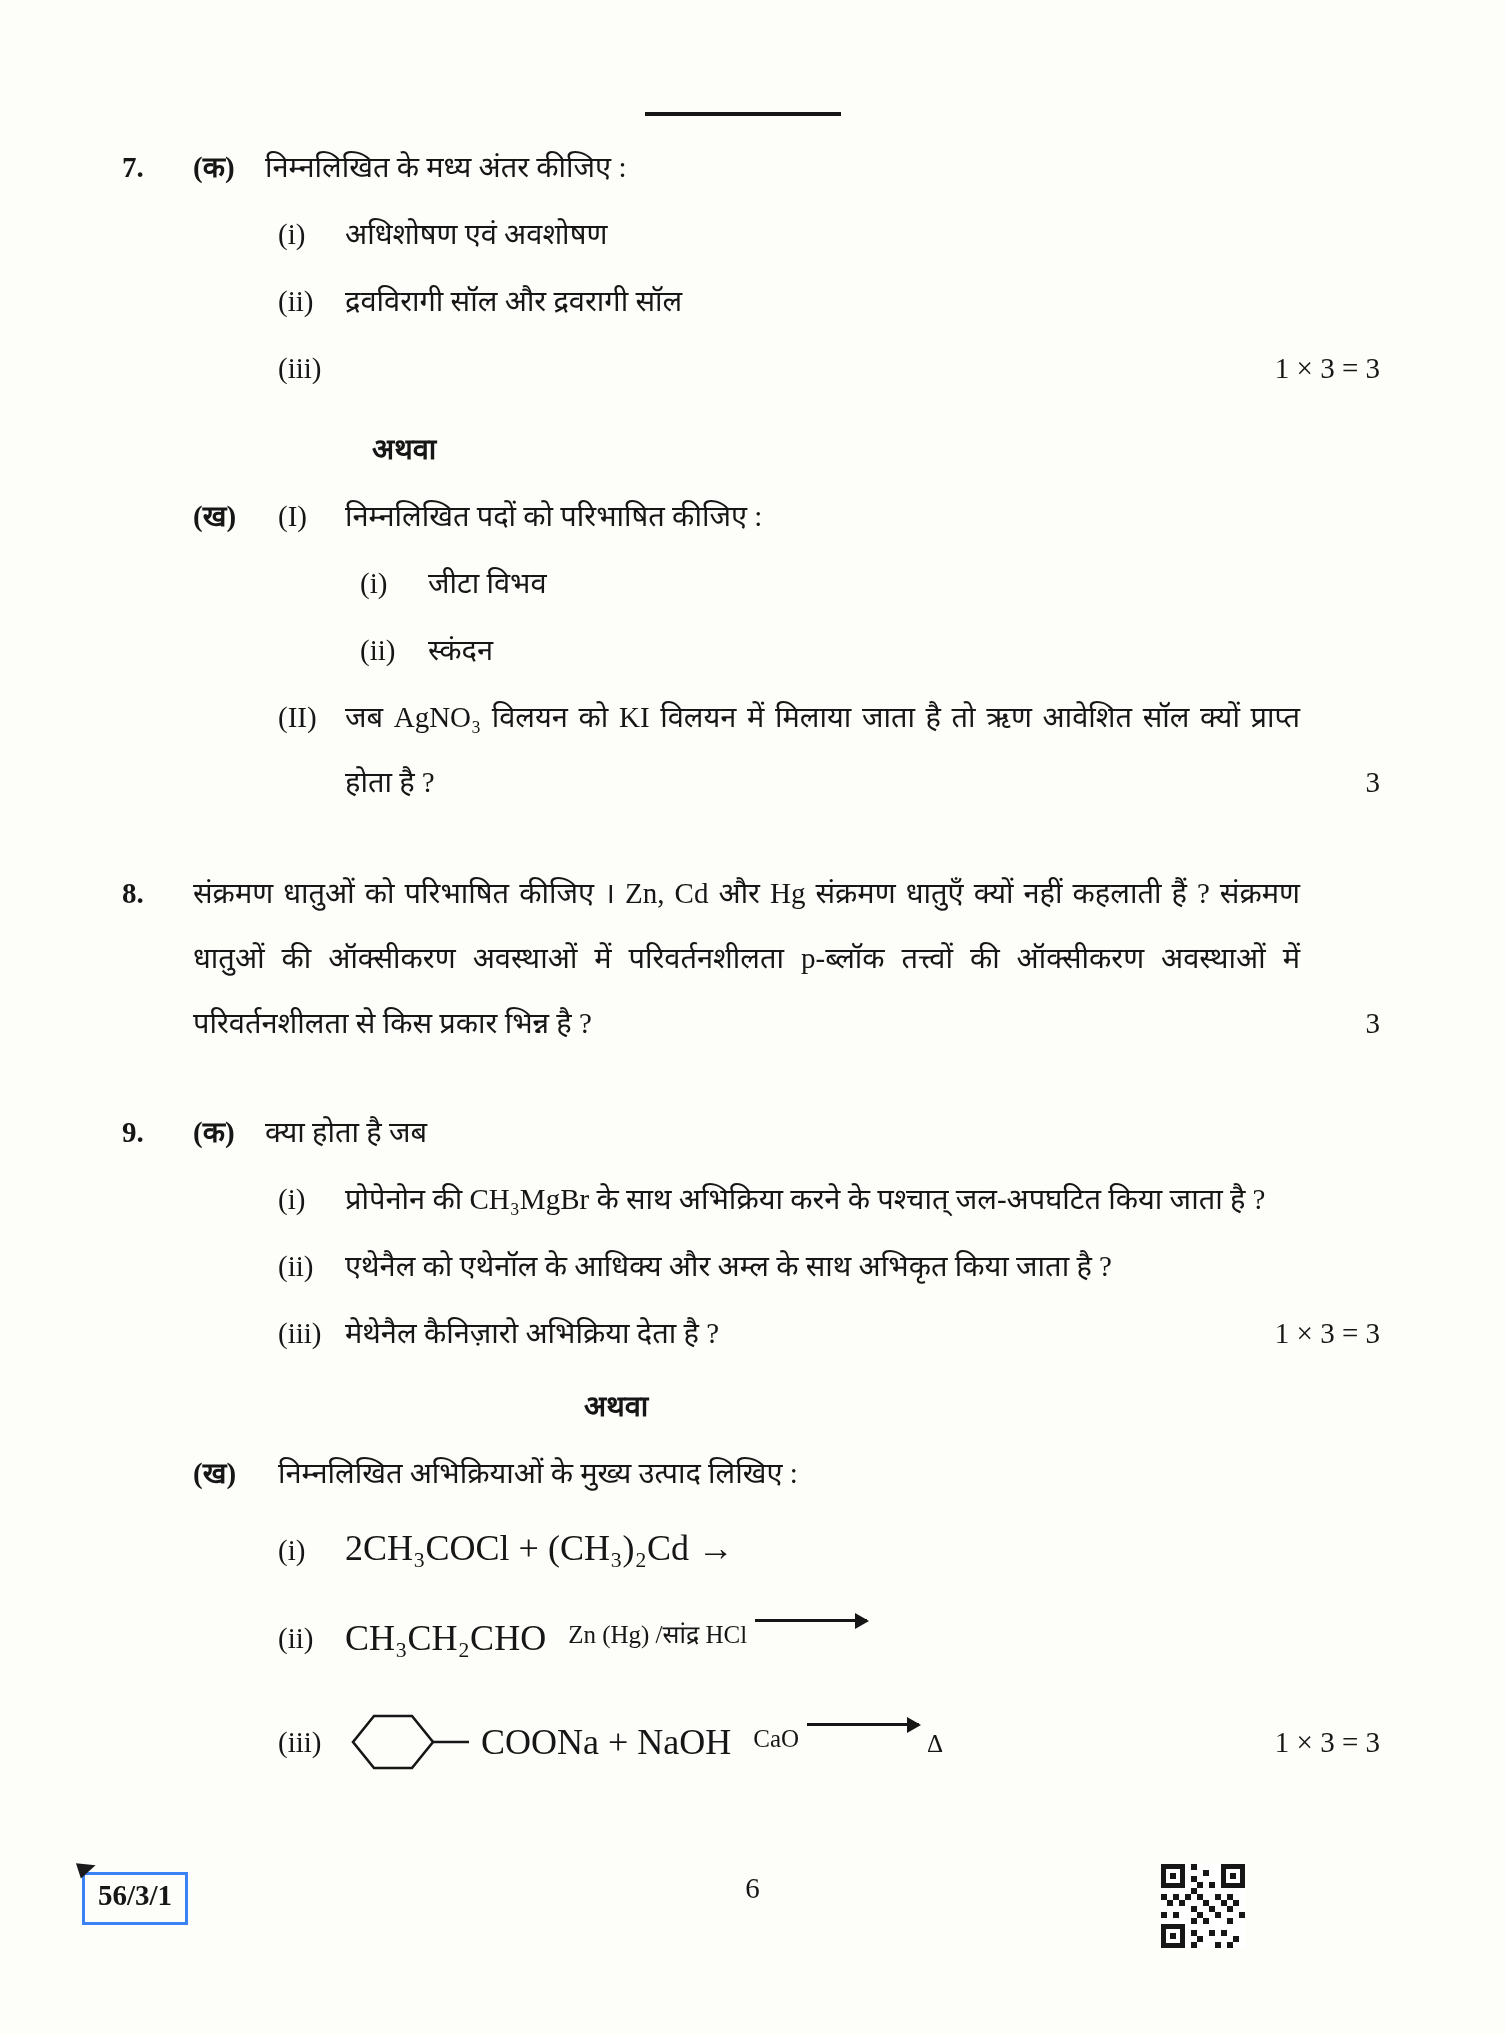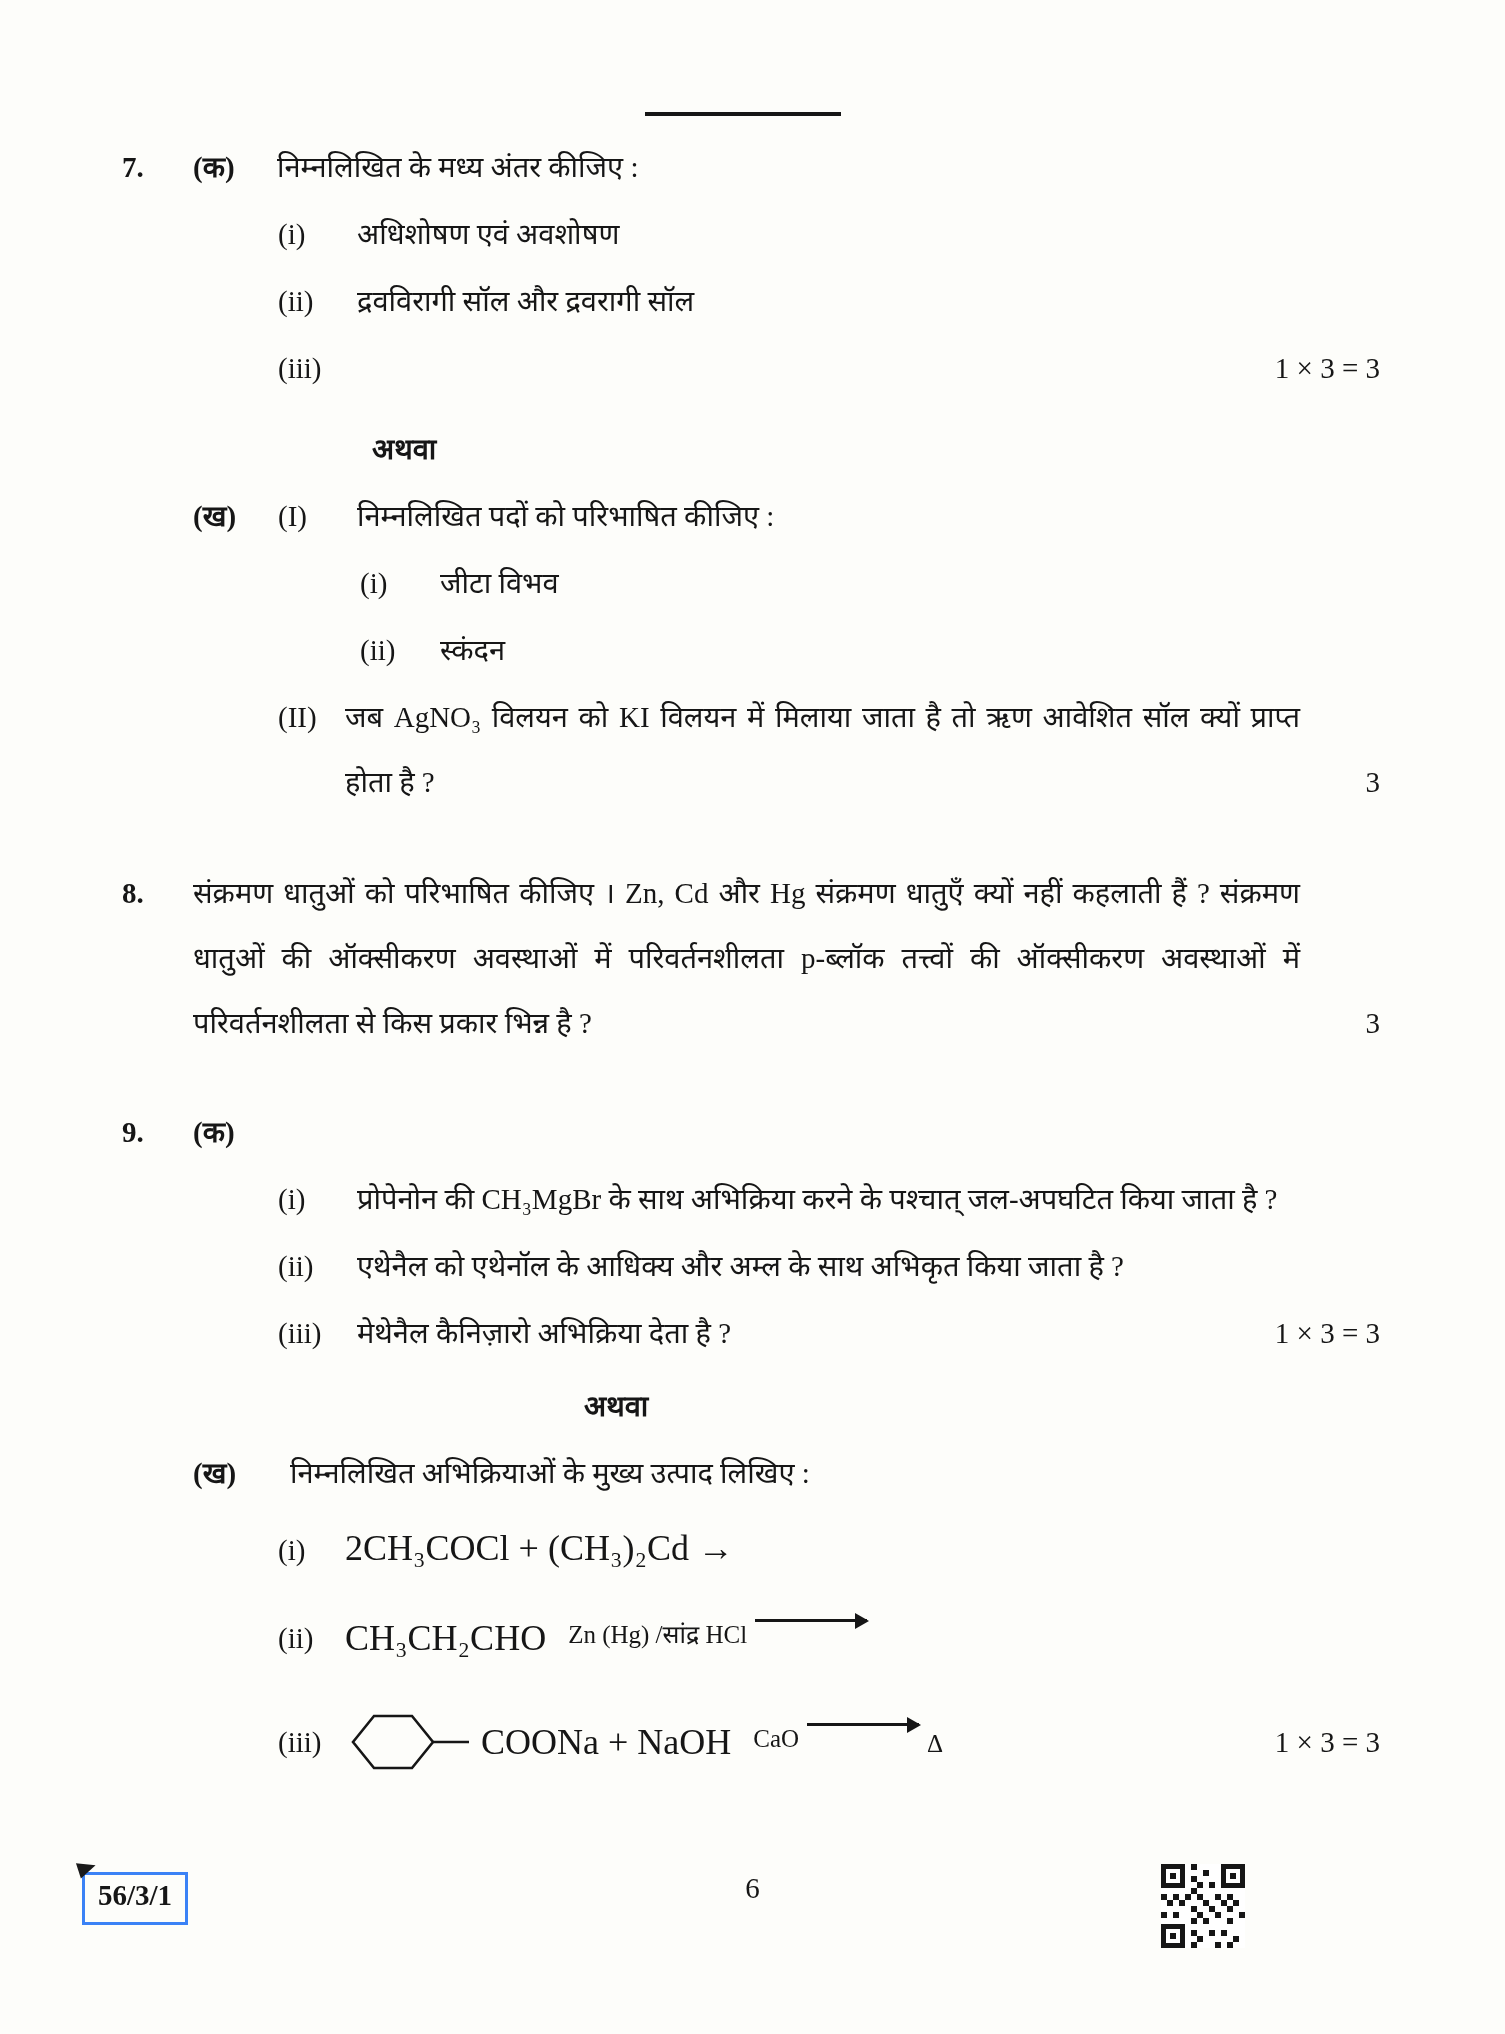--- a/index.html
+++ b/index.html
@@ -21,21 +21,21 @@
   .it { margin-top:2px; }
 
   .qnum   { flex:0 0 71px; font-weight:bold; }
   .plabel { flex:0 0 72px; font-weight:bold; }
   .plabel2{ flex:0 0 85px; font-weight:bold; }
   .slabel { flex:0 0 67px; }
   .nlabel { flex:0 0 68px; }
   .ind-sub    { padding-left:156px; }
   .ind-part   { padding-left:71px; }
   .ind-nested { padding-left:238px; }
-  .txt { flex:1 1 auto;margin-left:12px; }
+  .txt { flex:1 1 auto; }
   .txt.wrapped { padding-right:60px; }
 
   .marks { margin-left:auto; font-weight:normal; white-space:nowrap; padding-left:24px; }
   .para-wrap { display:block; flex:1 1 auto; position:relative; }
   .para { display:block; line-height:65px; padding-right:80px; text-align:justify; }
   .marks.abs { position:absolute; right:0; bottom:0; padding-left:0; line-height:65px; }
 
   .or { font-weight:bold; line-height:65px; margin-top:16px; }
   .or1 { padding-left:250px; }
   .or2 { padding-left:462px; margin-top:8px; }
@@ -140,20 +140,21 @@
         <span class="para">संक्रमण धातुओं को परिभाषित कीजिए । Zn, Cd और Hg संक्रमण धातुएँ क्यों नहीं कहलाती हैं ? संक्रमण धातुओं की ऑक्सीकरण अवस्थाओं में परिवर्तनशीलता p-ब्लॉक तत्त्वों की ऑक्सीकरण अवस्थाओं में परिवर्तनशीलता से किस प्रकार भिन्न है ?</span>
         <span class="marks abs">3</span>
       </span>
     </div>
   </div>
 
   <div class="q q9">
     <div class="line">
       <span class="qnum">9.</span>
       <span class="plabel">(क)</span>
+      <span class="txt">क्या होता है जब</span>
     </div>
 
     <div class="line ind-sub it">
       <span class="slabel">(i)</span>
       <span class="txt wrapped">प्रोपेनोन की CH₃MgBr के साथ अभिक्रिया करने के पश्चात् जल-अपघटित किया जाता है ?</span>
     </div>
     <div class="line ind-sub it">
       <span class="slabel">(ii)</span>
       <span class="txt">एथेनैल को एथेनॉल के आधिक्य और अम्ल के साथ अभिकृत किया जाता है ?</span>
     </div>

